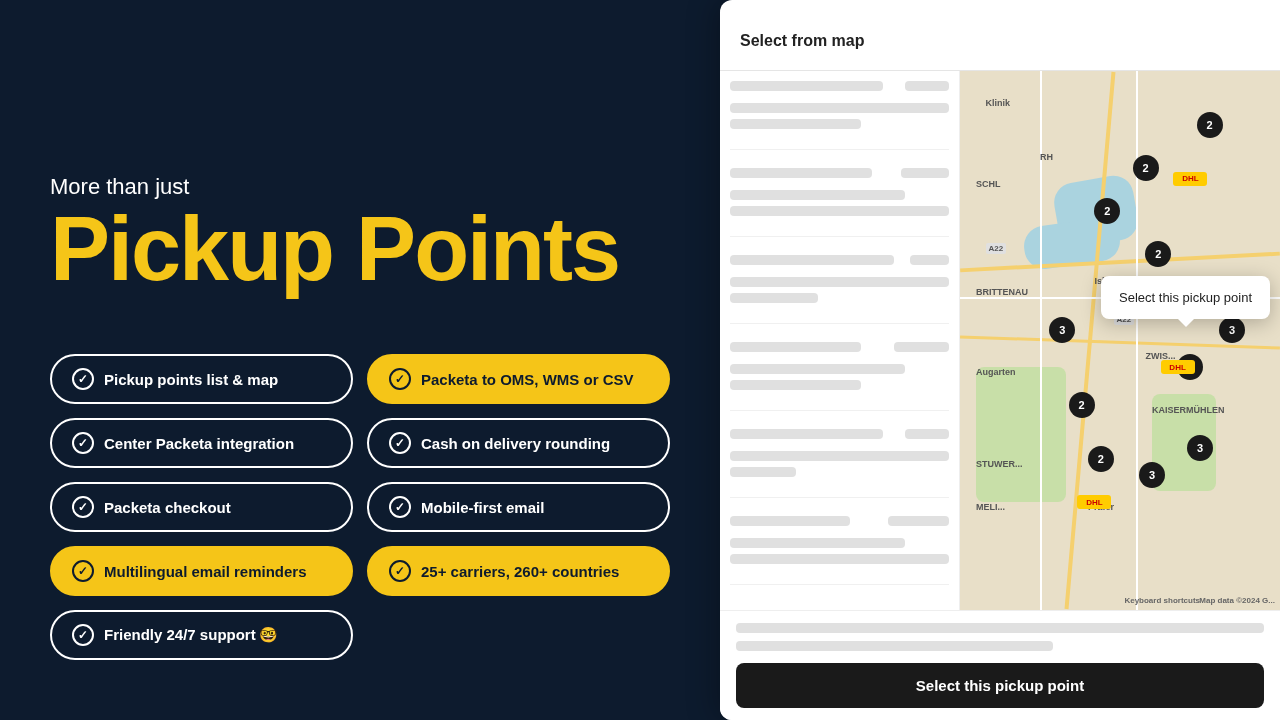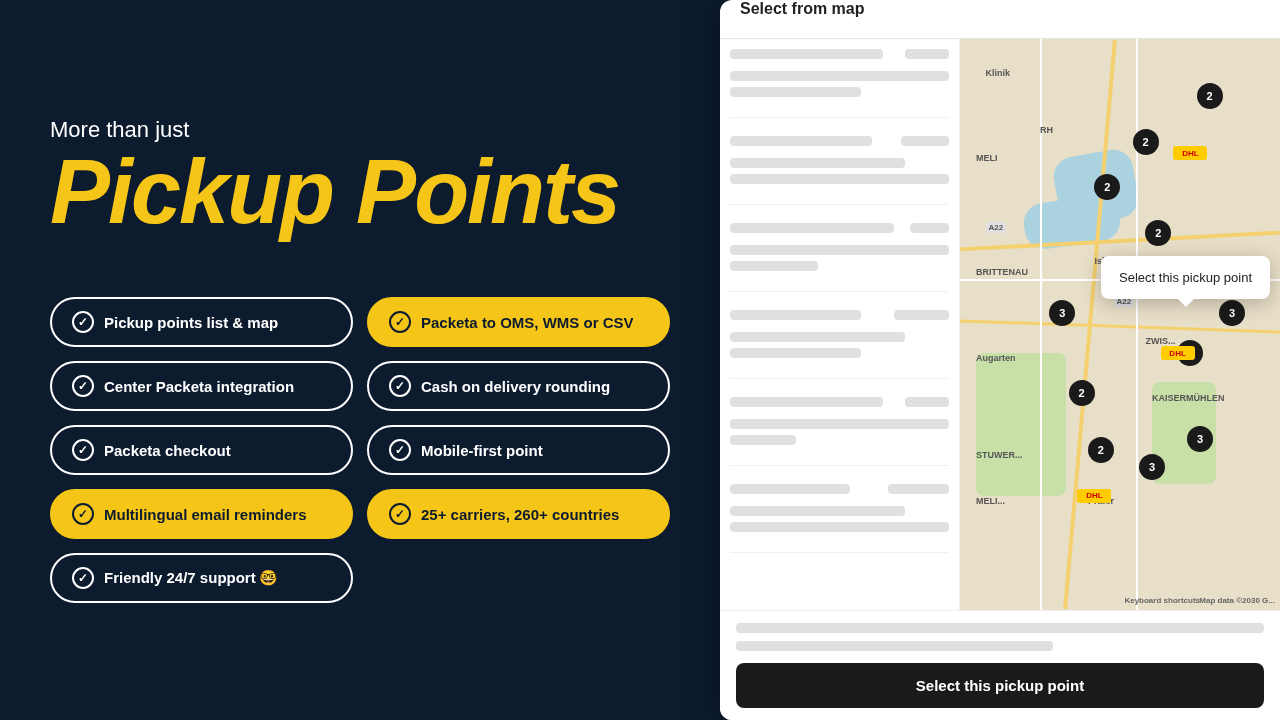--- a/index.html
+++ b/index.html
@@ -14,39 +14,38 @@
     }
 
     
     .left-panel {
       width: 720px;
       height: 720px;
       background: #0d1b2e;
       padding: 60px 50px;
       display: flex;
       flex-direction: column;
-      justify-content: center;
+      justify-content: flex-end;
       position: relative;
     }
 
     .subtitle {
       color: #ffffff;
       font-size: 22px;
       font-weight: 500;
       margin-bottom: 4px;
     }
 
     .main-title {
       color: #f5c518;
       font-size: 90px;
       font-weight: 900;
       line-height: 1;
       margin-bottom: 50px;
       letter-spacing: -2px;
-      font-style: italic;
     }
 
     .features-grid {
       display: grid;
       grid-template-columns: 1fr 1fr;
       gap: 14px;
       margin-top: 10px;
     }
 
     .feature-badge {
@@ -94,21 +93,21 @@
       overflow: hidden;
       display: flex;
       flex-direction: column;
       box-shadow: -4px 0 30px rgba(0,0,0,0.3);
       position: absolute;
       right: 0;
       top: 0;
     }
 
     .panel-header {
-      padding: 0 20px 10px;
+      padding: 32px 20px 10px;
       border-bottom: 1px solid #e5e5e5;
     }
 
     .panel-title {
       font-size: 16px;
       font-weight: 600;
       color: #222;
       margin-bottom: 10px;
     }
 
@@ -322,21 +321,21 @@
       <div class="feature-badge">
         <span class="check-icon">✓</span>
         <span>Cash on delivery rounding</span>
       </div>
       <div class="feature-badge">
         <span class="check-icon">✓</span>
         <span>Packeta checkout</span>
       </div>
       <div class="feature-badge">
         <span class="check-icon">✓</span>
-        <span>Mobile-first point</span>
+        <span>Mobile-first email</span>
       </div>
       <div class="feature-badge yellow">
         <span class="check-icon">✓</span>
         <span>Multilingual email reminders</span>
       </div>
       <div class="feature-badge yellow">
         <span class="check-icon">✓</span>
         <span>25+ carriers, 260+ countries</span>
       </div>
       <div class="feature-badge">
@@ -418,21 +417,21 @@
 
         <div class="road-yellow" style="left:0;top:35%;width:100%;height:4px;transform:rotate(-3deg);"></div>
         <div class="road-yellow" style="left:40%;top:0;width:4px;height:100%;transform:rotate(5deg);"></div>
         <div class="road-yellow" style="left:0;top:50%;width:100%;height:3px;transform:rotate(2deg);"></div>
 
         <div class="road" style="left:0;top:42%;width:100%;height:2px;"></div>
         <div class="road" style="left:55%;top:0;width:2px;height:100%;"></div>
         <div class="road" style="left:25%;top:0;width:2px;height:100%;"></div>
 
         <div class="map-label" style="left:8%;top:5%;">Klinik</div>
-        <div class="map-label" style="left:5%;top:20%;">MELI</div>
+        <div class="map-label" style="left:5%;top:20%;">SCHL</div>
         <div class="map-label" style="left:25%;top:15%;">RH</div>
         <div class="map-label" style="left:42%;top:38%;">Isl...</div>
         <div class="map-label" style="left:5%;top:40%;">BRITTENAU</div>
         <div class="map-label" style="left:5%;top:55%;">Augarten</div>
         <div class="map-label" style="left:58%;top:52%;">ZWIS...</div>
         <div class="map-label" style="left:60%;top:62%;">KAISERMÜHLEN</div>
         <div class="map-label" style="left:5%;top:72%;">STUWER...</div>
         <div class="map-label" style="left:5%;top:80%;text-align:right;">MELI...</div>
         <div class="map-label" style="left:40%;top:80%;">Prafer</div>
         <div class="map-label" style="left:58%;top:38%;">Austria Center Vienna</div>
@@ -453,21 +452,21 @@
         <div class="map-pin" style="left:60%;top:75%;">3</div>
 
         <div class="map-pin dhl" style="left:72%;top:20%;width:34px;height:14px;border-radius:3px;font-size:8px;font-weight:900;">DHL</div>
         <div class="map-pin dhl" style="left:68%;top:55%;width:34px;height:14px;border-radius:3px;font-size:8px;font-weight:900;">DHL</div>
         <div class="map-pin dhl" style="left:42%;top:80%;width:34px;height:14px;border-radius:3px;font-size:8px;font-weight:900;">DHL</div>
 
         <div class="map-popup">
           <span>Select this pickup point</span>
         </div>
 
-        <div class="map-label" style="right:5px;bottom:5px;font-size:8px;color:#666;">Map data ©2030 G...</div>
+        <div class="map-label" style="right:5px;bottom:5px;font-size:8px;color:#666;">Map data ©2024 G...</div>
         <div class="map-label" style="right:80px;bottom:5px;font-size:8px;color:#666;">Keyboard shortcuts</div>
       </div>
     </div>
   </div>
 
   <div class="bottom-bar">
     <div class="skeleton-bottom-line" style="width:100%;"></div>
     <div class="skeleton-bottom-line" style="width:60%;margin-bottom:12px;"></div>
     <button class="select-btn">Select this pickup point</button>
   </div>

